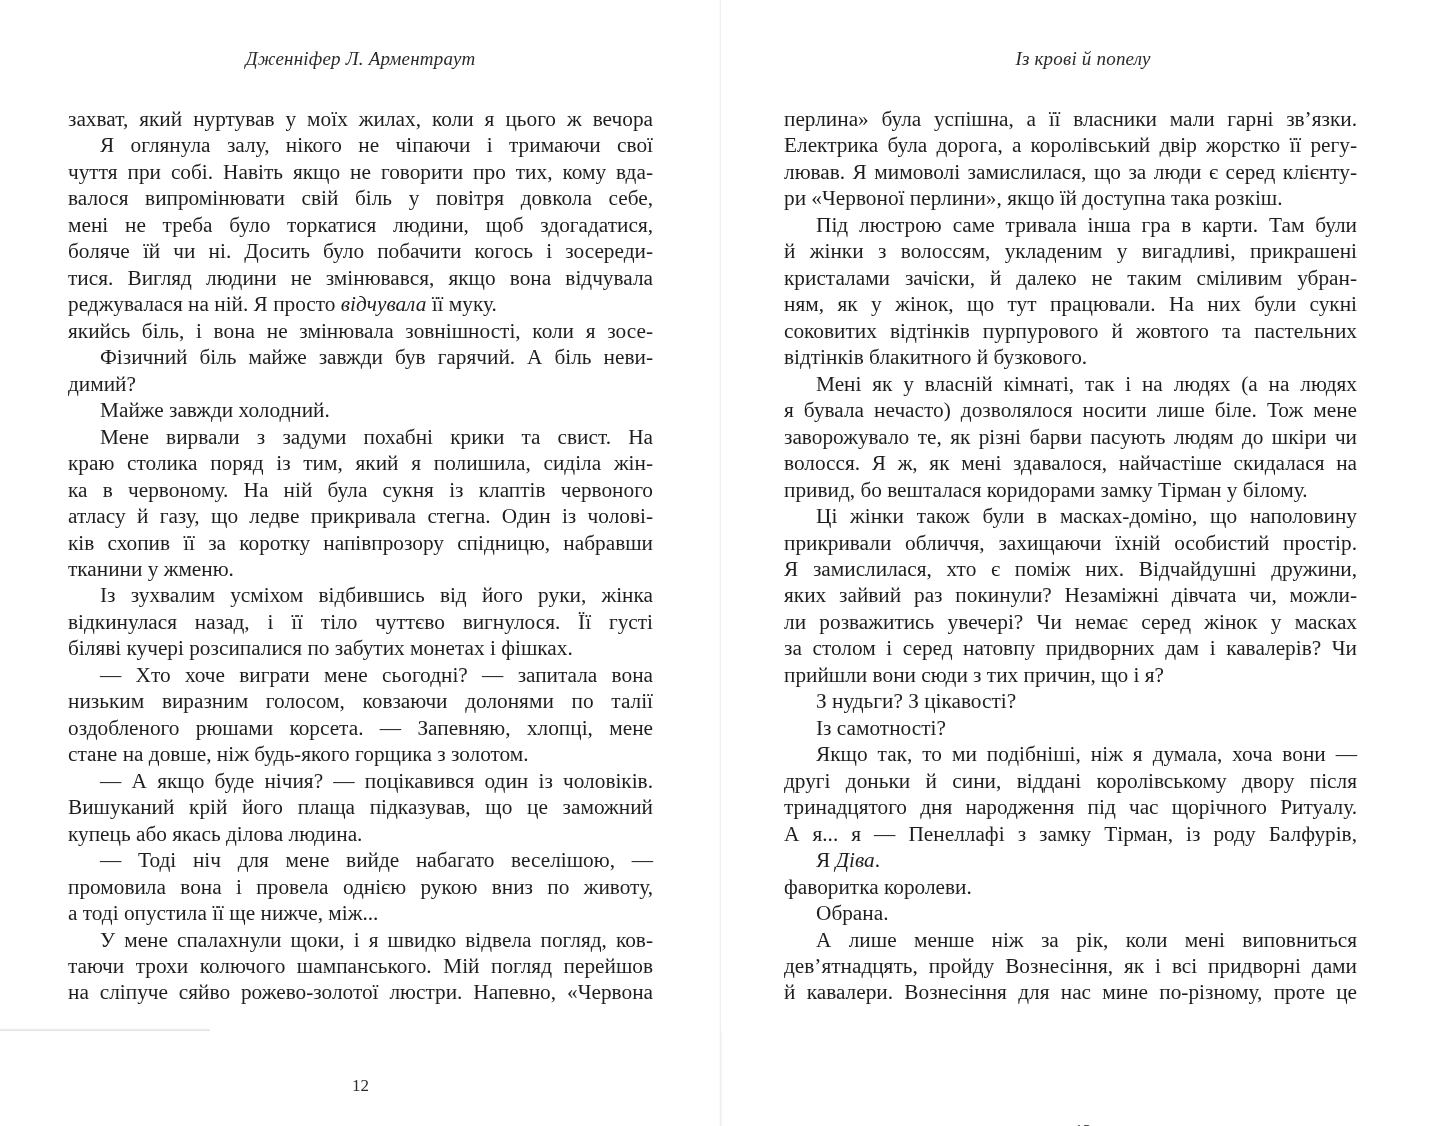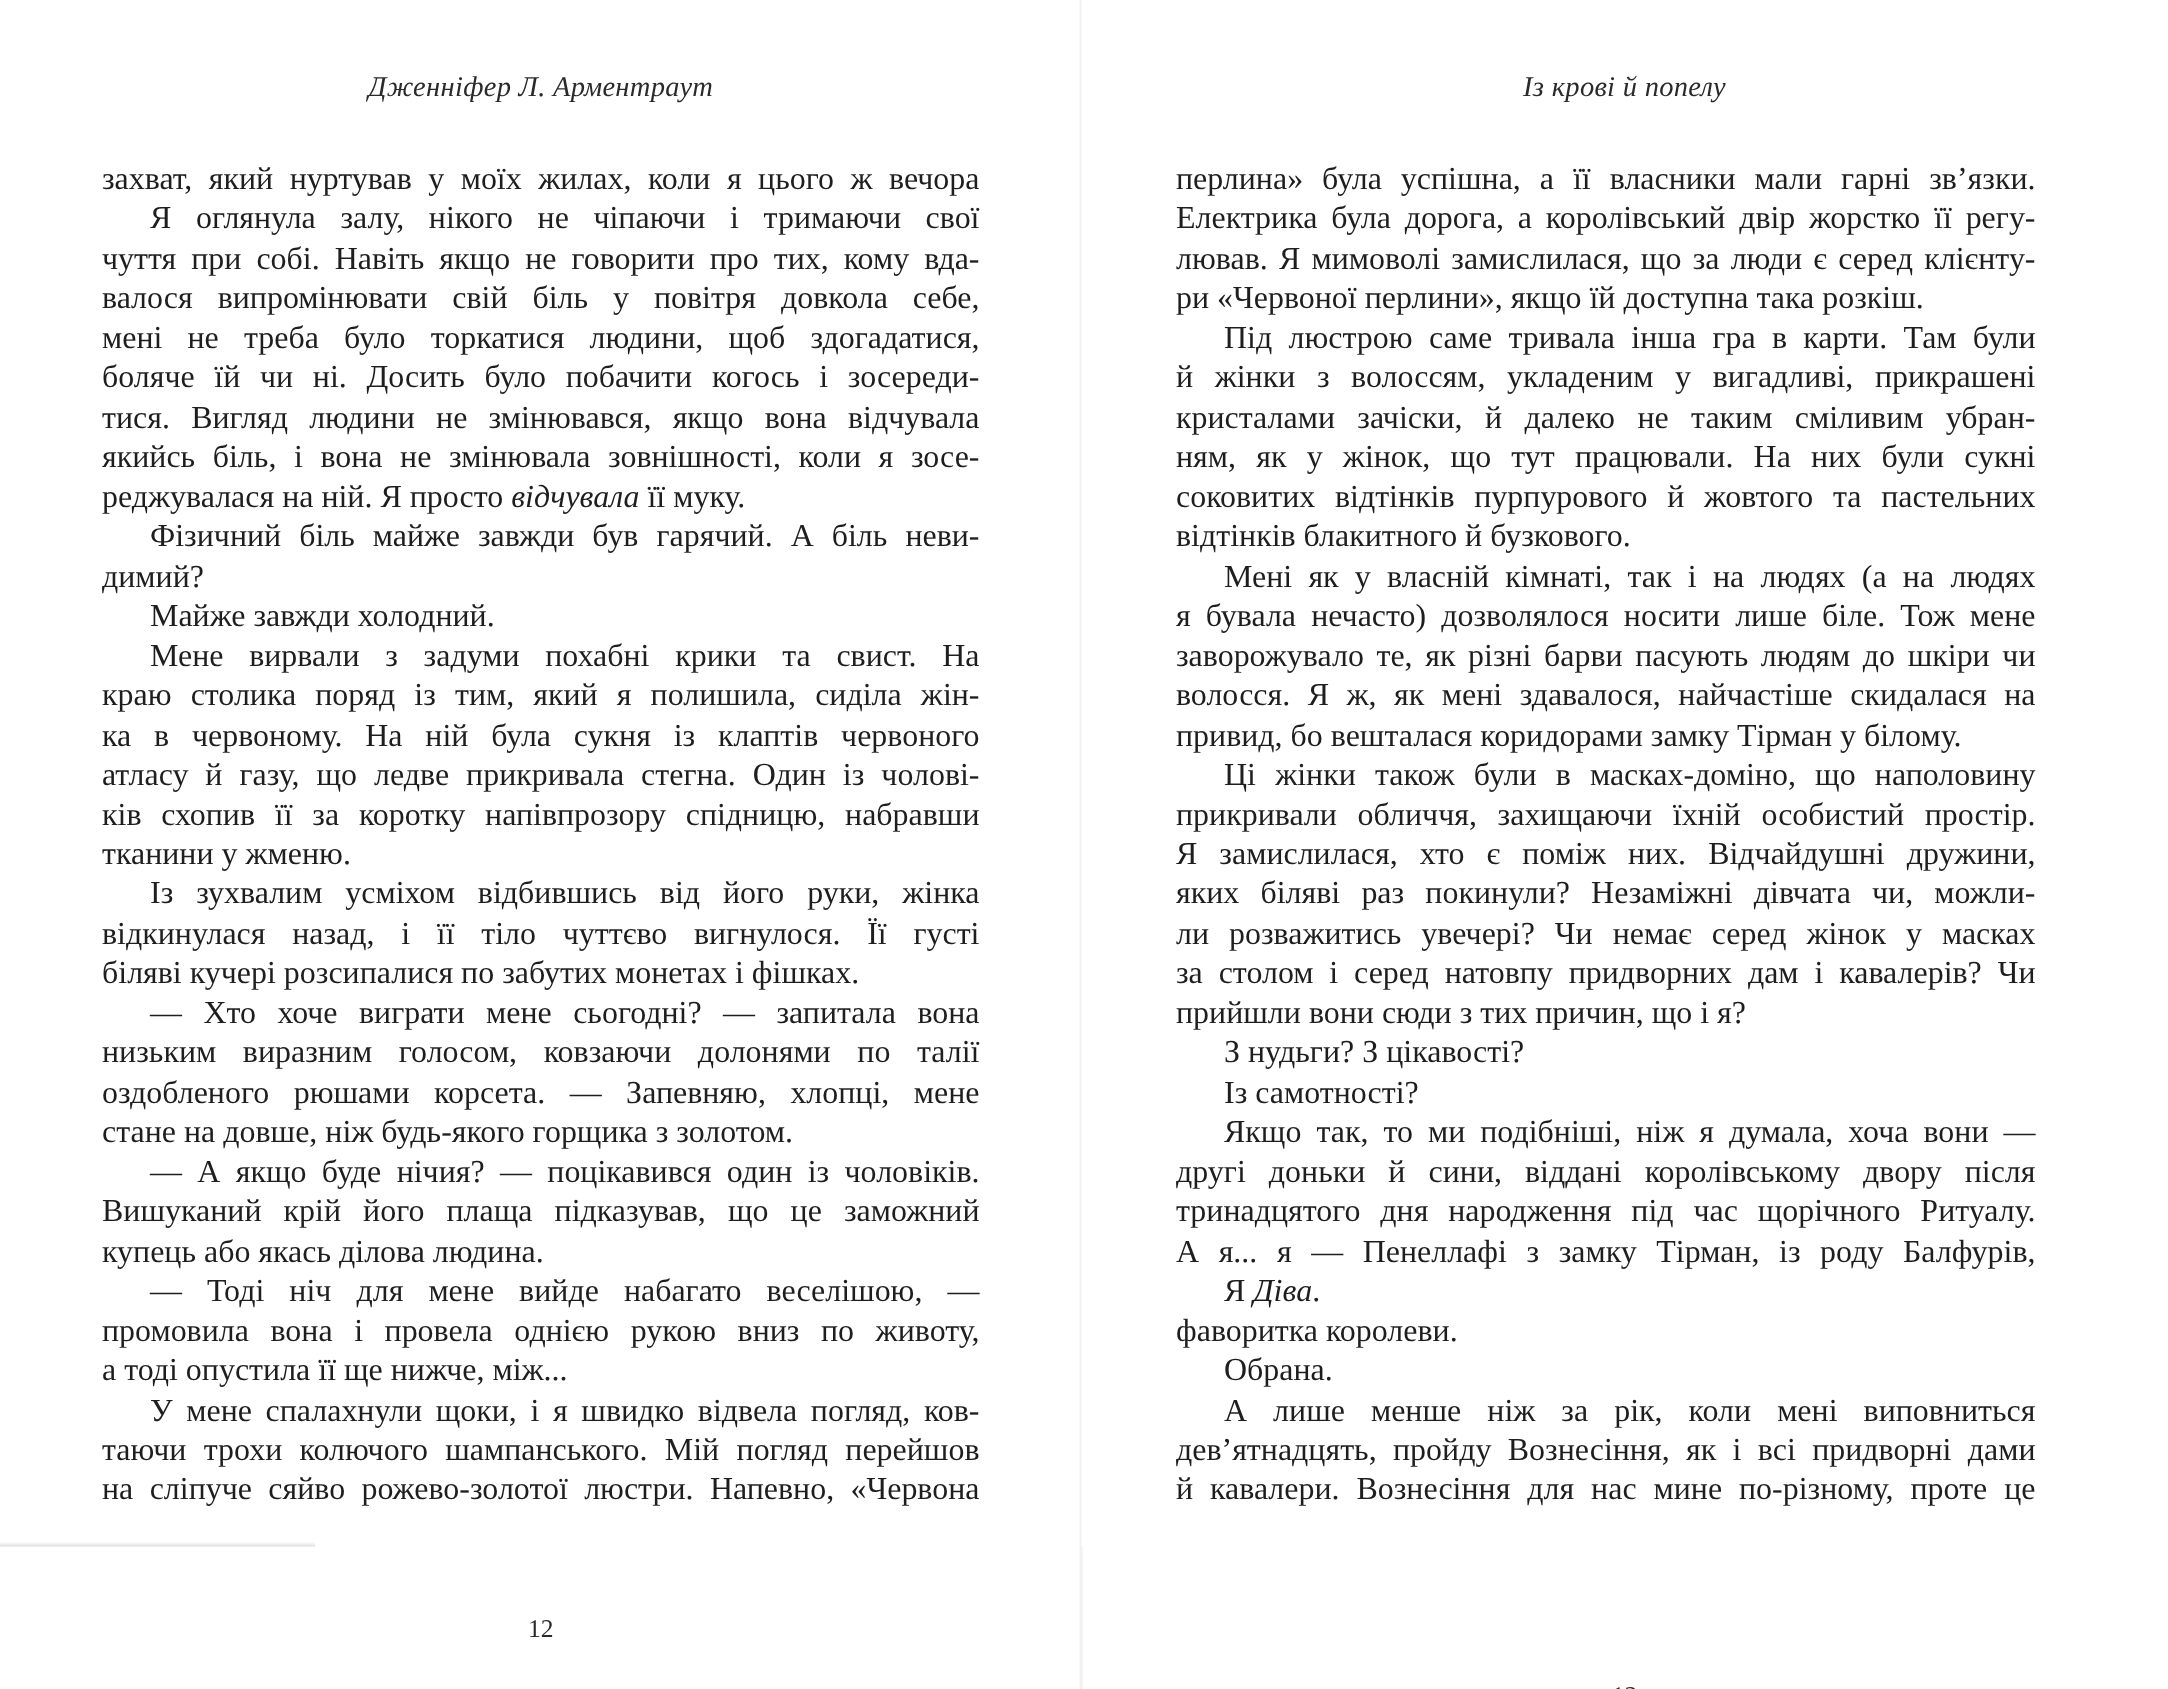--- a/index.html
+++ b/index.html
@@ -106,22 +106,22 @@
   <div class="page left">
     <div class="running-head">Дженніфер Л. Арментраут</div>
     <div class="text-block">
         <span class="line">захват, який нуртував у моїх жилах, коли я цього ж вечора</span>
         <span class="line indent">Я оглянула залу, нікого не чіпаючи і тримаючи свої</span>
         <span class="line">чуття при собі. Навіть якщо не говорити про тих, кому вда-</span>
         <span class="line">валося випромінювати свій біль у повітря довкола себе,</span>
         <span class="line">мені не треба було торкатися людини, щоб здогадатися,</span>
         <span class="line">боляче їй чи ні. Досить було побачити когось і зосереди-</span>
         <span class="line">тися. Вигляд людини не змінювався, якщо вона відчувала</span>
+        <span class="line last" style="white-space: pre;"><span>реджувалася на ній. Я просто </span><i>відчувала</i><span> її муку.</span></span>
         <span class="line">якийсь біль, і вона не змінювала зовнішності, коли я зосе-</span>
-        <span class="line last" style="white-space: pre;"><span>реджувалася на ній. Я просто </span><i>відчувала</i><span> її муку.</span></span>
         <span class="line indent">Фізичний біль майже завжди був гарячий. А біль неви-</span>
         <span class="line last">димий?</span>
         <span class="line indent last">Майже завжди холодний.</span>
         <span class="line indent">Мене вирвали з задуми похабні крики та свист. На</span>
         <span class="line">краю столика поряд із тим, який я полишила, сиділа жін-</span>
         <span class="line">ка в червоному. На ній була сукня із клаптів червоного</span>
         <span class="line">атласу й газу, що ледве прикривала стегна. Один із чолові-</span>
         <span class="line">ків схопив її за коротку напівпрозору спідницю, набравши</span>
         <span class="line last">тканини у жменю.</span>
         <span class="line indent">Із зухвалим усміхом відбившись від його руки, жінка</span>
@@ -161,21 +161,21 @@
         <span class="line">соковитих відтінків пурпурового й жовтого та пастельних</span>
         <span class="line last">відтінків блакитного й бузкового.</span>
         <span class="line indent">Мені як у власній кімнаті, так і на людях (а на людях</span>
         <span class="line">я бувала нечасто) дозволялося носити лише біле. Тож мене</span>
         <span class="line">заворожувало те, як різні барви пасують людям до шкіри чи</span>
         <span class="line">волосся. Я ж, як мені здавалося, найчастіше скидалася на</span>
         <span class="line last">привид, бо вешталася коридорами замку Тірман у білому.</span>
         <span class="line indent">Ці жінки також були в масках-доміно, що наполовину</span>
         <span class="line">прикривали обличчя, захищаючи їхній особистий простір.</span>
         <span class="line">Я замислилася, хто є поміж них. Відчайдушні дружини,</span>
-        <span class="line">яких біляві раз покинули? Незаміжні дівчата чи, можли-</span>
+        <span class="line">яких зайвий раз покинули? Незаміжні дівчата чи, можли-</span>
         <span class="line">ли розважитись увечері? Чи немає серед жінок у масках</span>
         <span class="line">за столом і серед натовпу придворних дам і кавалерів? Чи</span>
         <span class="line last">прийшли вони сюди з тих причин, що і я?</span>
         <span class="line indent last">З нудьги? З цікавості?</span>
         <span class="line indent last">Із самотності?</span>
         <span class="line indent">Якщо так, то ми подібніші, ніж я думала, хоча вони —</span>
         <span class="line">другі доньки й сини, віддані королівському двору після</span>
         <span class="line">тринадцятого дня народження під час щорічного Ритуалу.</span>
         <span class="line">А я... я — Пенеллафі з замку Тірман, із роду Балфурів,</span>
         <span class="line indent last" style="white-space: pre;"><span>Я </span><i>Діва</i><span>.</span></span>

